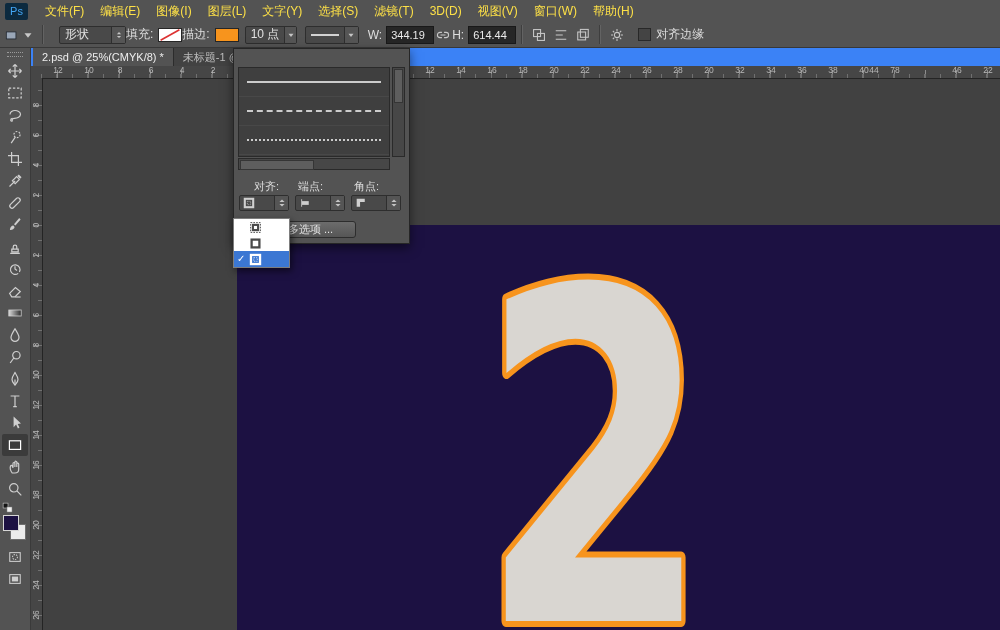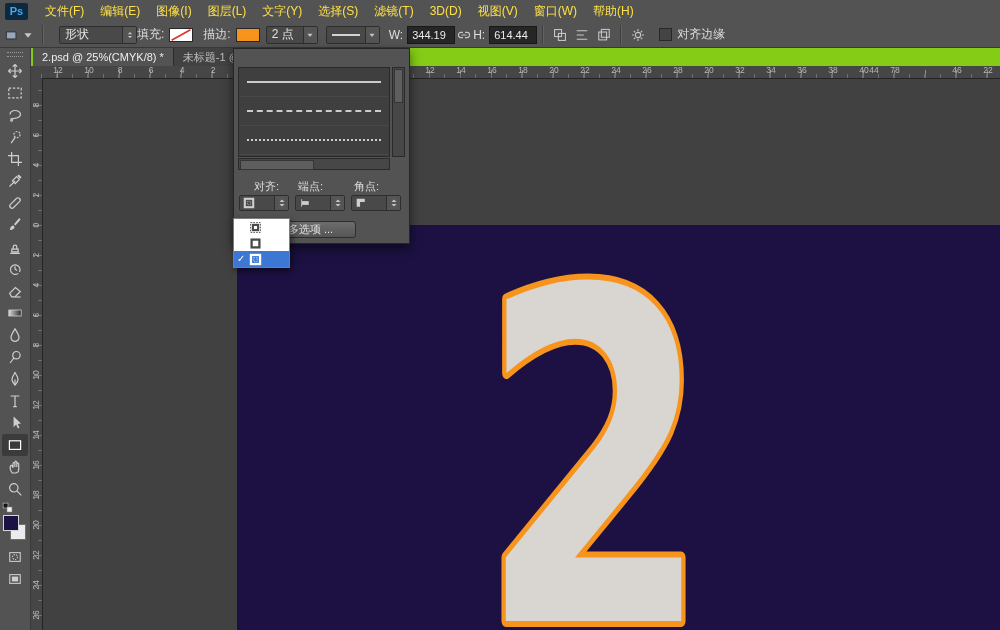--- a/index.html
+++ b/index.html
@@ -5,34 +5,34 @@
   html,body{margin:0;padding:0;background:#2b2b2b;}
   #app{position:relative;width:1000px;height:630px;overflow:hidden;background:#535353;
        font-family:"Liberation Sans","DejaVu Sans",sans-serif;color:#d9d9d9;font-size:12px;
        -webkit-user-select:none;user-select:none;}
   svg{display:block}
 
   
   .menubar{position:absolute;left:0;top:0;right:0;height:22px;background:#535353;
            border-bottom:1px solid #424242;display:flex;align-items:center;z-index:60}
   .ps-logo{width:23px;height:17px;margin:0 9px 0 5px;background:#0c2a3f;color:#43a6f5;
-           font-weight:bold;font-size:11px;display:flex;align-items:center;justify-content:center;border-radius:2px}
+           font-weight:normal;font-size:11px;display:flex;align-items:center;justify-content:center;border-radius:2px}
   .menu-item{padding:8px 8px;line-height:21px;color:#fde047;white-space:nowrap;cursor:default}
 
   
   .optionsbar{position:absolute;left:0;top:22px;right:0;height:25px;background:#535353;
               border-bottom:1px solid #383838;display:flex;align-items:center;z-index:60}
   .vsep{width:1px;align-self:stretch;margin:3px 5px;background:#3e3e3e;border-right:1px solid #636363}
   .lbl{color:#dedede;white-space:nowrap}
   .tp{display:flex;align-items:center;gap:2px;margin-left:3px;background:none;border:none;color:#c9c9c9;padding:0 2px;height:20px}
   .combo{display:flex;align-items:center;justify-content:space-between;background:#494949;
          border:1px solid #2e2e2e;border-radius:2px;height:18px;color:#e2e2e2;box-sizing:border-box}
   .combo .cval{padding:0 5px;font-size:12px;white-space:nowrap}
   .combo .spin{width:13px;align-self:stretch;border-left:1px solid #2e2e2e;display:flex;align-items:center;justify-content:center;color:#c5c5c5;background:#555}
-  .shape-combo{width:78px;margin-left:10px}
+  .shape-combo{width:67px;margin-left:10px}
   .width-combo{width:52px;margin-left:6px}
   .style-combo{width:54px;margin-left:8px}
   .line-preview{flex:1;height:0;border-top:2px solid #d2d2d2;margin:0 5px}
   .swatch{width:24px;height:14px;border:1px solid #262626;padding:0;margin-left:5px;position:relative;background:#fff;box-sizing:border-box}
   .swatch svg{position:absolute;inset:0;width:100%;height:100%}
   .swatch.orange{background:#f7941d}
   .field{background:#262626;border:1px solid #191919;height:16px;line-height:16px;padding:0 4px;
          min-width:38px;font-size:11px;color:#eaeaea;margin-left:4px;white-space:nowrap}
   .obtn{background:none;border:none;color:#c9c9c9;width:22px;height:20px;display:flex;align-items:center;justify-content:center;padding:0}
   .linkic{color:#c9c9c9;margin:0 2px;display:flex}
@@ -44,21 +44,21 @@
   .grip{width:16px;height:3px;margin:4px 0 3px;border-top:1px dotted #9a9a9a;border-bottom:1px dotted #9a9a9a}
   .tool{width:26px;height:22px;display:flex;align-items:center;justify-content:center;
         background:none;border:none;color:#cfcfcf;padding:0}
   .tool.active{background:#3b3b3b;border-radius:2px;color:#fff}
   .colorwell{position:relative;width:26px;height:42px;margin-top:4px}
   .mini-ic{position:absolute;left:0;top:-2px;color:#cfcfcf}
   .fg-swatch{position:absolute;left:1px;top:11px;width:14px;height:14px;background:#1c1142;border:1px solid #d6d6d6;z-index:2}
   .bg-swatch{position:absolute;right:2px;top:20px;width:14px;height:14px;background:#ececec;border:1px solid #6f6f6f}
 
   
-  .tabbar{position:absolute;left:30px;top:48px;right:0;height:18px;background:#84cc16;
+  .tabbar{position:absolute;left:30px;top:48px;right:0;height:18px;background:#3b82f6;
           display:flex;align-items:stretch;z-index:10}
   .tab{line-height:18px;padding:0 9px;font-size:11px;background:#424242;color:#bdbdbd;
        border-right:1px solid #2c2c2c;white-space:nowrap;overflow:hidden;max-width:150px}
   .tab.active{background:#535353;color:#ededed}
   .tab:first-child{margin-left:3px}
 
   
   .hruler{position:absolute;left:30px;top:66px;right:0;height:12px;background:#464646;
           border-bottom:1px solid #242424;z-index:10;
           background-image:
@@ -159,24 +159,24 @@
             <path d="M4.6 9.4 8 12.8l3.4-3.4z" fill="currentColor" stroke="none"></path>
           </svg>
         </span>
     </div>
     <span class="lbl" style="">填充:</span>
     <button class="swatch">
       <svg viewBox="0 0 24 14">
           <line x1="1" y1="13" x2="23" y2="1" stroke="#d33" stroke-width="2"></line>
         </svg>
     </button>
-    <span class="lbl" style="margin-left:10px">描边:</span>
+    <span class="lbl" style="">描边:</span>
     <button class="swatch orange"></button>
     <div class="combo width-combo">
-      <span class="cval">2 点</span>
+      <span class="cval">10 点</span>
       <span class="spin">
           <svg viewBox="0 0 16 16" width="10" height="10" fill="none" stroke="currentColor" stroke-width="1.2">
             <path d="M4 6h8L8 11z" fill="currentColor" stroke="none"></path>
           </svg>
         </span>
     </div>
     <div class="combo style-combo">
       <span class="line-preview"></span>
       <span class="spin">
           <svg viewBox="0 0 16 16" width="10" height="10" fill="none" stroke="currentColor" stroke-width="1.2">

